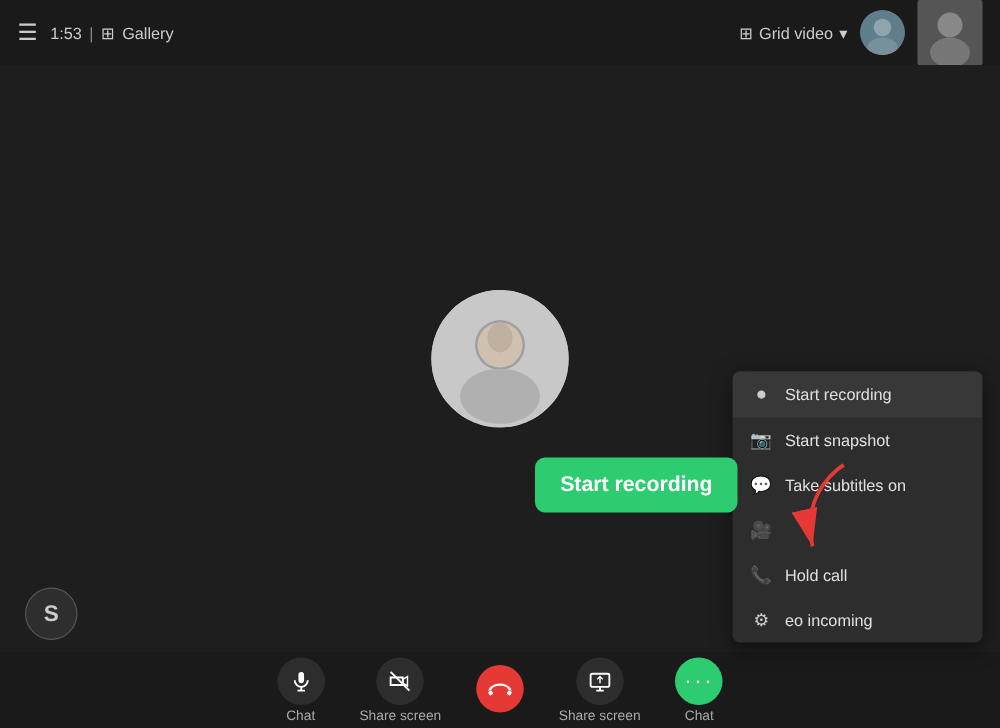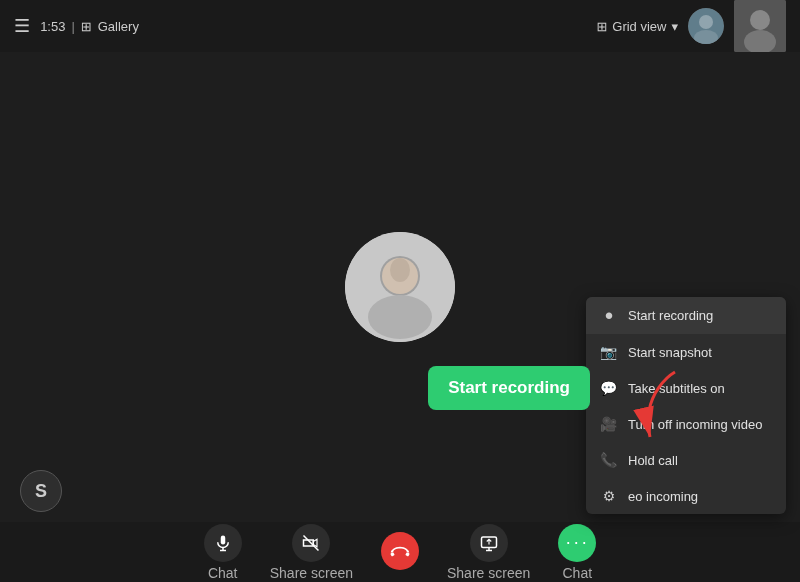--- a/index.html
+++ b/index.html
@@ -133,21 +133,21 @@
     .toolbar-btn .btn-icon {
       width: 38px;
       height: 38px;
       border-radius: 50%;
       display: flex;
       align-items: center;
       justify-content: center;
       font-size: 18px;
     }
     .toolbar-btn .btn-label {
-      font-size: 14px;
+      font-size: 11px;
       color: #aaa;
     }
     .btn-icon.mic { background: #2d2d2d; color: #fff; }
     .btn-icon.video-off { background: #2d2d2d; color: #fff; }
     .btn-icon.end-call { background: #e53935; color: #fff; }
     .btn-icon.react { background: #2d2d2d; color: #fff; }
     .btn-icon.share { background: #2d2d2d; color: #fff; }
 
     
     #dropdown-menu {
@@ -236,21 +236,21 @@
     <div class="call-info">
       <span>1:53</span>
       <span class="separator">|</span>
       <span>⊞</span>
       <span>Gallery</span>
     </div>
   </div>
   <div id="top-bar-right">
     <button class="grid-view-btn">
       <span>⊞</span>
-      <span>Grid view</span>
+      <span>Grid video</span>
       <span>▾</span>
     </button>
     <div class="avatar-circle">
       <svg width="36" height="36" viewBox="0 0 36 36">
         <circle cx="18" cy="18" r="18" fill="#607d8b"></circle>
         <circle cx="18" cy="14" r="7" fill="#90a4ae"></circle>
         <ellipse cx="18" cy="30" rx="12" ry="8" fill="#78909c"></ellipse>
       </svg>
     </div>
     <div class="top-right-avatar">
@@ -287,21 +287,20 @@
   <button class="menu-item">
     <span class="menu-icon">📷</span>
     <span>Start snapshot</span>
   </button>
   <button class="menu-item">
     <span class="menu-icon">💬</span>
     <span>Take subtitles on</span>
   </button>
   <button class="menu-item">
     <span class="menu-icon">🎥</span>
-    <span>Turn off incoming video</span>
   </button>
   <button class="menu-item">
     <span class="menu-icon">📞</span>
     <span>Hold call</span>
   </button>
   <button class="menu-item">
     <span class="menu-icon">⚙</span>
     <span>eo incoming</span>
   </button>
 </div>

